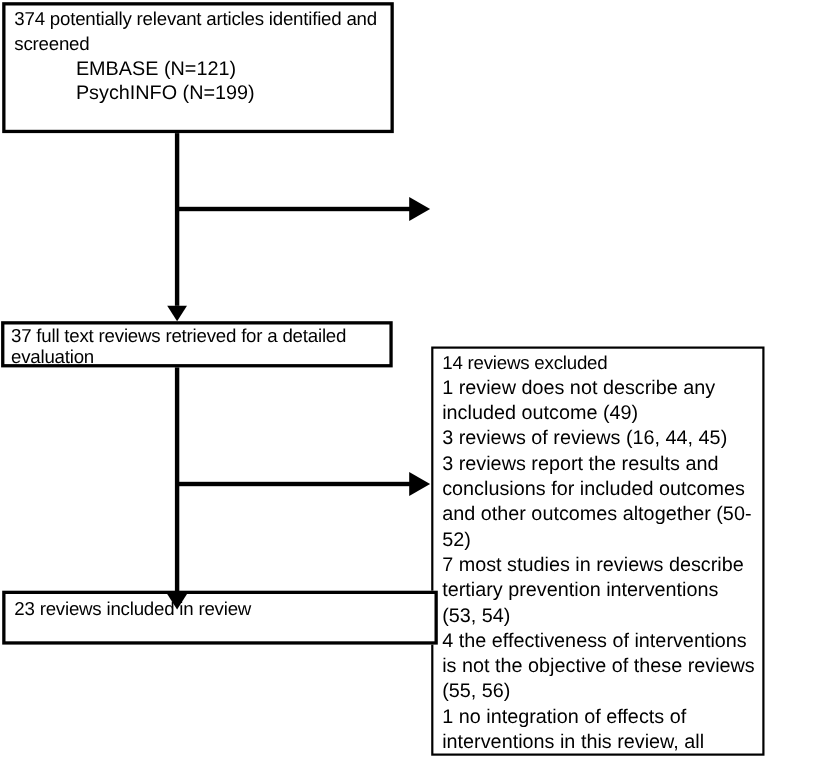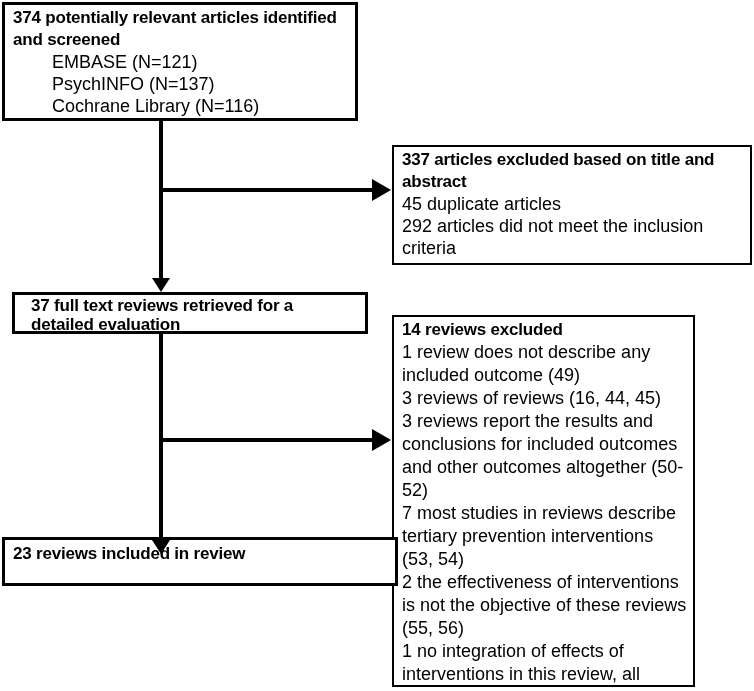--- a/index.html
+++ b/index.html
@@ -20,29 +20,29 @@
     position: absolute;
     box-sizing: border-box;
     background: #ffffff;
     border: 2px solid #000000;
     font-size: 18px;
     line-height: 22px;
     overflow: hidden;
   }
   .box.thick { border-width: 3px; }
   .box-title {
-    font-weight: bold;
+    font-weight: normal;
     font-size: 17px;
     letter-spacing: -0.2px;
   }
   .reason { letter-spacing: 0; }
   #box-identified { left: 2px; top: 2px; width: 356px; height: 119px; padding: 2px 8px; }
-  #box-identified .source-line { margin-left: 39px; }
+  #box-identified .source-line { margin-left: 56px; }
   #box-excluded-abstract { left: 392px; top: 145px; width: 360px; height: 120px; padding: 2px 8px; }
-  #box-fulltext { left: 12px; top: 292px; width: 356px; height: 42px; padding: 1px 16px; }
+  #box-fulltext { left: 1px; top: 292px; width: 356px; height: 42px; padding: 1px 6px; }
   #box-fulltext .box-title { line-height: 19px; }
   #box-excluded-reviews { left: 392px; top: 315px; width: 303px; height: 372px; padding: 1px 6px 1px 8px; line-height: 23px; }
   #box-included { left: 2px; top: 537px; width: 396px; height: 49px; padding: 3px 8px; }
 
   .vline {
     position: absolute;
     width: 4px;
     background: #000000;
   }
   .hline {
@@ -74,41 +74,35 @@
   #branch2-head { left: 372px; top: 429px; }
 </style>
 </head>
 <body>
 
 <div class="canvas">
 
   <div class="box thick" id="box-identified">
     <div class="box-title">374 potentially relevant articles identified and screened</div>
     <div class="source-line">EMBASE (N=121)</div>
-    <div class="source-line">PsychINFO (N=137)</div>
-    <div class="source-line">Cochrane Library (N=116)</div>
+    <div class="source-line">PsychINFO (N=199)</div>
   </div>
 
-  <div class="box" id="box-excluded-abstract">
-    <div class="box-title">337 articles excluded based on title and abstract</div>
-    <div class="reason">45 duplicate articles</div>
-    <div class="reason">292 articles did not meet the inclusion criteria</div>
-  </div>
 
   <div class="box thick" id="box-fulltext">
     <div class="box-title">37 full text reviews retrieved for a detailed evaluation</div>
   </div>
 
   <div class="box" id="box-excluded-reviews">
     <div class="box-title">14 reviews excluded</div>
     <div class="reason">1 review does not describe any included outcome (49)</div>
     <div class="reason">3 reviews of reviews (16, 44, 45)</div>
     <div class="reason">3 reviews report the results and conclusions for included outcomes and other outcomes altogether (50-52)</div>
     <div class="reason">7 most studies in reviews describe tertiary prevention interventions (53, 54)</div>
-    <div class="reason">2 the effectiveness of interventions is not the objective of these reviews (55, 56)</div>
+    <div class="reason">4 the effectiveness of interventions is not the objective of these reviews (55, 56)</div>
     <div class="reason">1 no integration of effects of interventions in this review, all results were separately reported (39)</div>
   </div>
 
   <div class="box thick" id="box-included">
     <div class="box-title">23 reviews included in review</div>
   </div>
 
   <div class="vline" id="stem1"></div>
   <div class="arr-down" id="stem1-head"></div>
   <div class="hline" id="branch1"></div>

